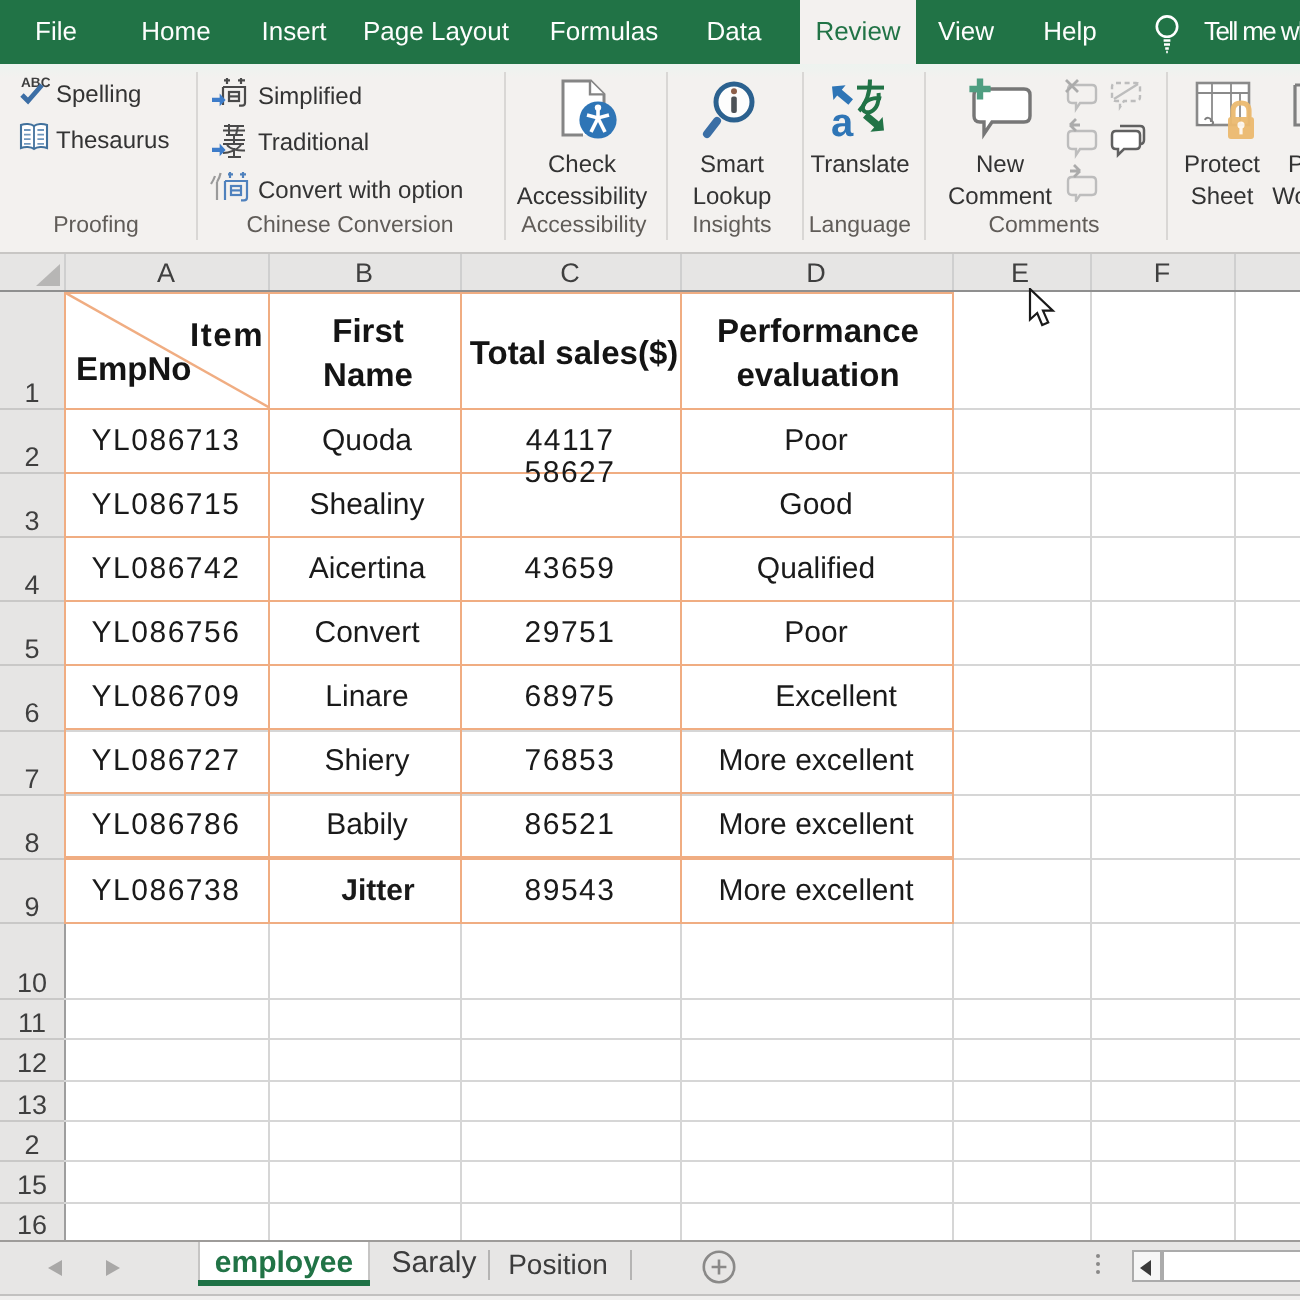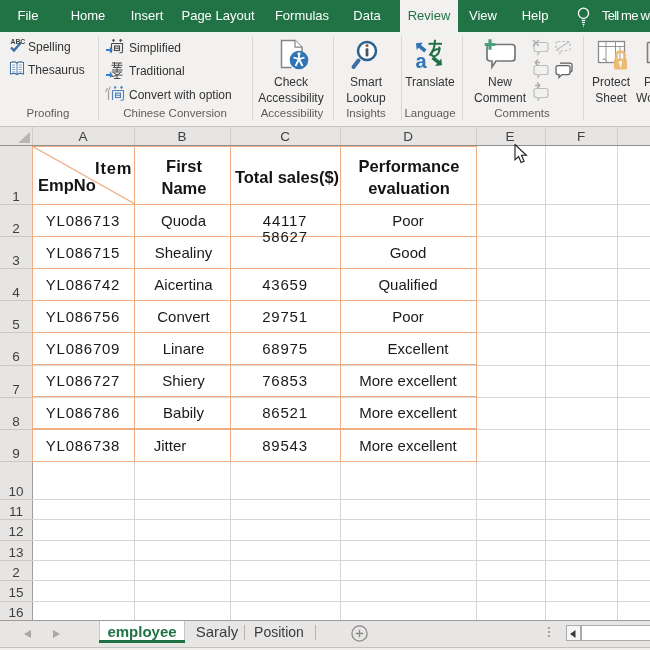--- a/index.html
+++ b/index.html
@@ -341,21 +341,21 @@
   <div class="cell ctr" style="left:183.5px;top:372px;">Shiery</div>
   <div class="cell ctr sp" style="left:285px;top:372px;">76853</div>
   <div class="cell ctr" style="left:408px;top:372px;">More excellent</div>
 
   <div class="cell ctr sp" style="left:83px;top:404px;">YL086786</div>
   <div class="cell ctr" style="left:183.5px;top:404px;">Babily</div>
   <div class="cell ctr sp" style="left:285px;top:404px;">86521</div>
   <div class="cell ctr" style="left:408px;top:404px;">More excellent</div>
 
   <div class="cell ctr sp" style="left:83px;top:437px;">YL086738</div>
-  <div class="cell ctr" style="left:170px;top:437px;">Jitter</div>
+  <div class="cell ctr" style="left:189px;top:437px;font-weight:bold;">Jitter</div>
   <div class="cell ctr sp" style="left:285px;top:437px;">89543</div>
   <div class="cell ctr" style="left:408px;top:437px;">More excellent</div>
 
   <svg class="abs" style="left:514px;top:144px;" width="15" height="22" viewBox="0 0 15 22">
     <path d="M1 0.5 L1 15.8 L4.6 12.5 L7.1 18.5 L10.1 17.2 L7.5 11.3 L12.4 11.3 Z" fill="#fff" stroke="#1a1a1a" stroke-width="1.1"></path>
   </svg>
 
   <div id="tabbar"></div>
   <div class="abs" style="left:0;top:647px;width:650px;height:1px;background:#c2c1c0;"></div>
   <div class="abs" style="left:0;top:648px;width:650px;height:2px;background:#f0efee;"></div>

